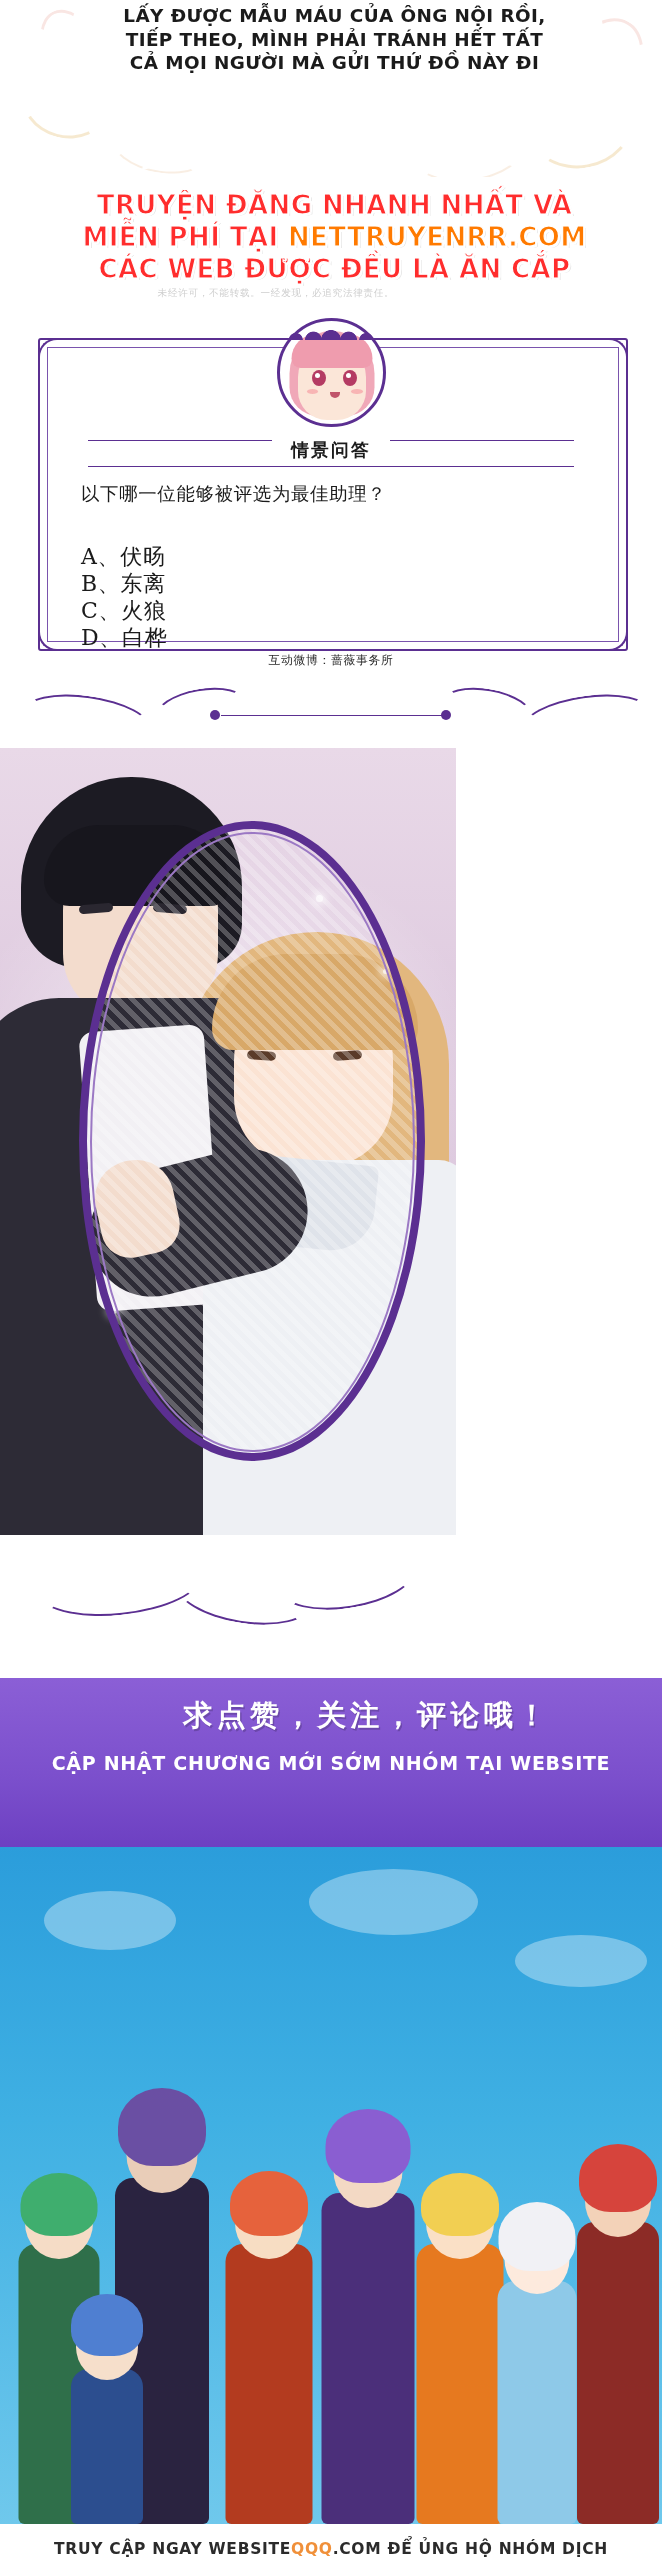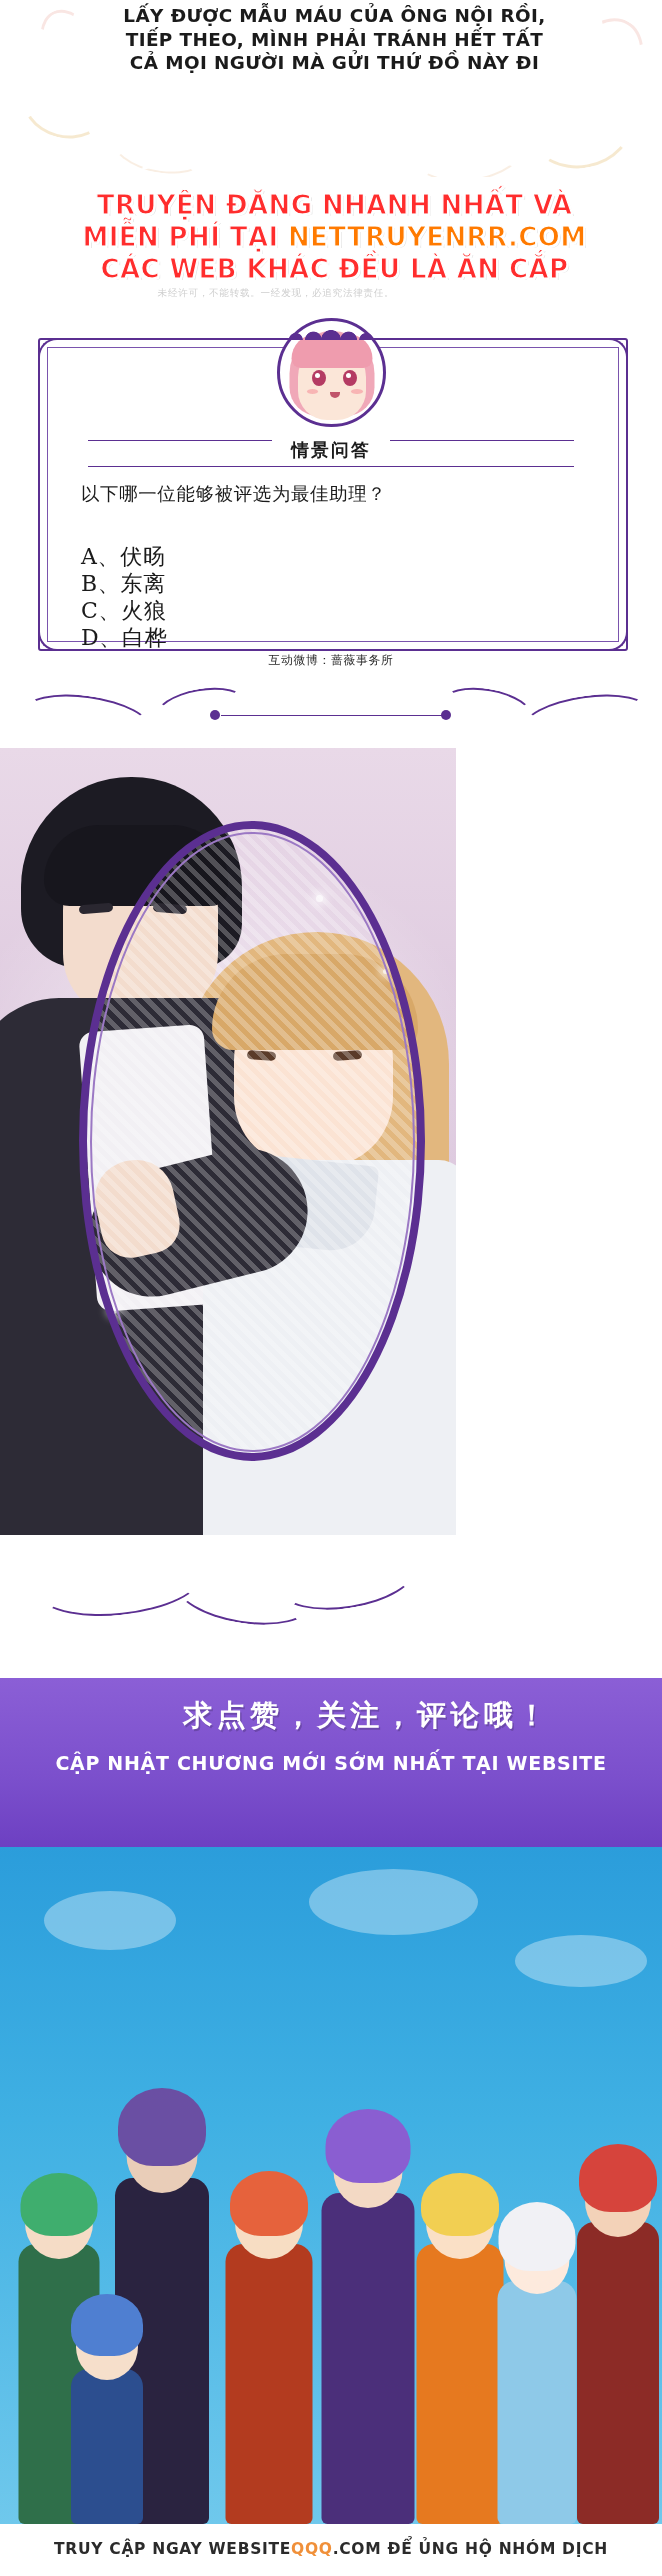--- a/index.html
+++ b/index.html
@@ -606,21 +606,21 @@
     <div class="flourish fl5"></div>
     <div class="flourish fl6"></div>
     <div class="bubble-burst"></div>
     <div class="bubble-text">LẤY ĐƯỢC MẪU MÁU CỦA ÔNG NỘI RỒI, TIẾP THEO, MÌNH PHẢI TRÁNH HẾT TẤT CẢ MỌI NGƯỜI MÀ GỬI THỨ ĐỒ NÀY ĐI</div>
   </div>
 
   <div class="panel-watermark">
     <div class="wm-main">
       <div class="wm-line">TRUYỆN ĐĂNG NHANH NHẤT VÀ</div>
       <div class="wm-line"><span>MIỄN PHÍ TẠI </span><span class="wm-site">NETTRUYENRR.COM</span></div>
-      <div class="wm-line">CÁC WEB KHÁC ĐỀU LÀ ĂN CẮP</div>
+      <div class="wm-line">CÁC WEB ĐƯỢC ĐỀU LÀ ĂN CẮP</div>
     </div>
     <div class="wm-footnote">未经许可，不能转载。一经发现，必追究法律责任。</div>
   </div>
 
   <div class="panel-quiz">
     <div class="quiz-frame-outer">
       <div class="quiz-frame-inner"></div>
       <div class="corner tl"></div>
       <div class="corner tr"></div>
       <div class="corner bl"></div>
@@ -697,21 +697,21 @@
 
     <div class="art-flourish-bottom">
       <div class="swirl2 bsw1"></div>
       <div class="swirl2 bsw2"></div>
       <div class="swirl2 bsw3"></div>
     </div>
   </div>
 
   <div class="panel-promo">
     <div class="promo-line1">求点赞，关注，评论哦！</div>
-    <div class="promo-line2">CẬP NHẬT CHƯƠNG MỚI SỚM NHẤT TẠI WEBSITE</div>
+    <div class="promo-line2">CẬP NHẬT CHƯƠNG MỚI SỚM NHÓM TẠI WEBSITE</div>
   </div>
 
   <div class="panel-chars">
     <div class="cloud cl1"></div>
     <div class="cloud cl2"></div>
     <div class="cloud cl3"></div>
 
     <div class="char" style="left:14.7px; width:88px; height:412px;">
       <div class="body" style="bottom:0; width:81px; height:280px; background:#2f6f4a;"></div>
       <div class="head" style="bottom:265px; width:68px; height:72px; background:#f5dcc6;"></div>

